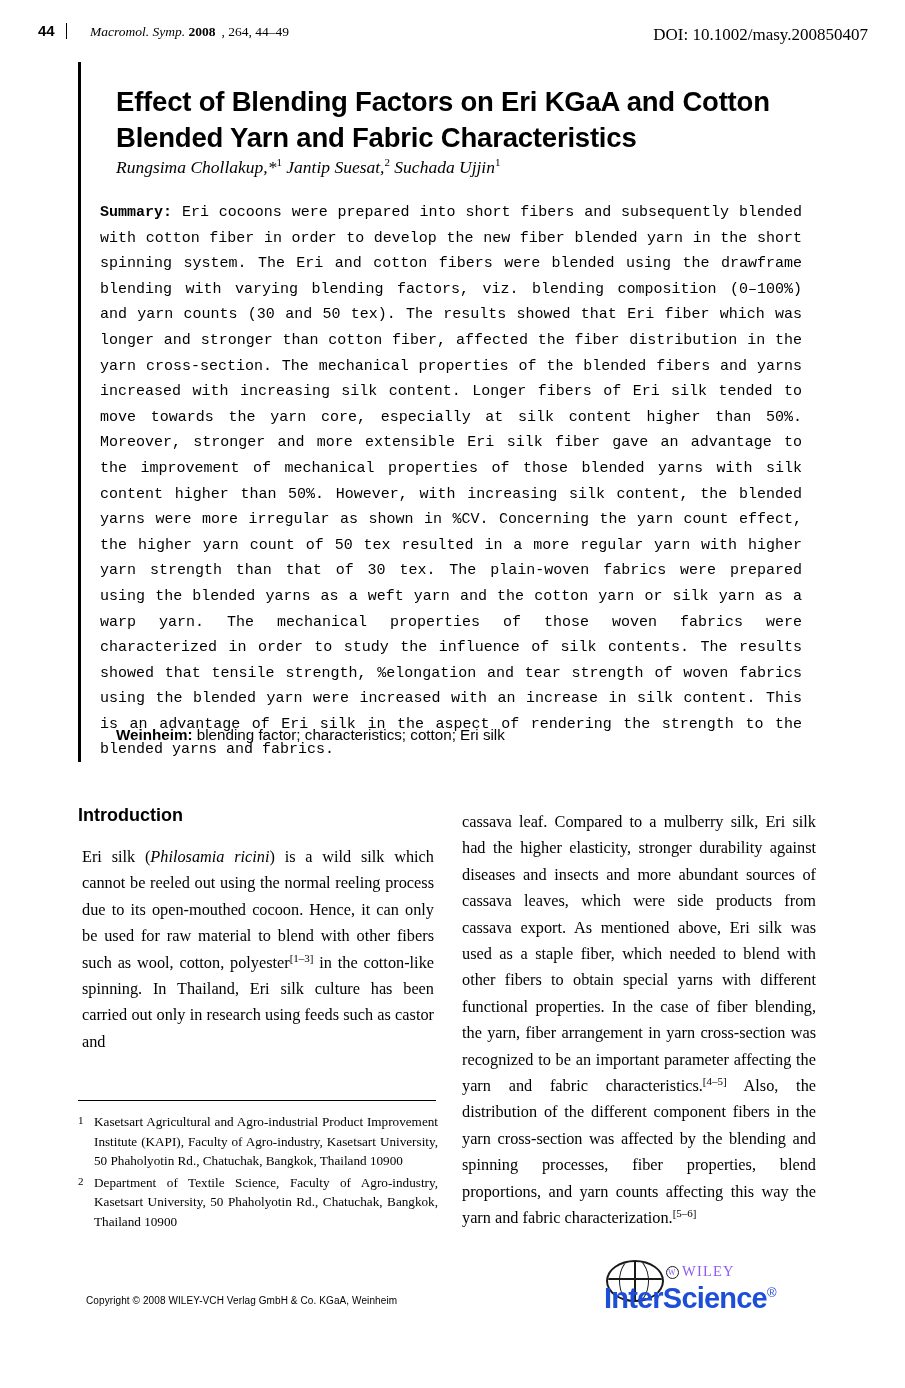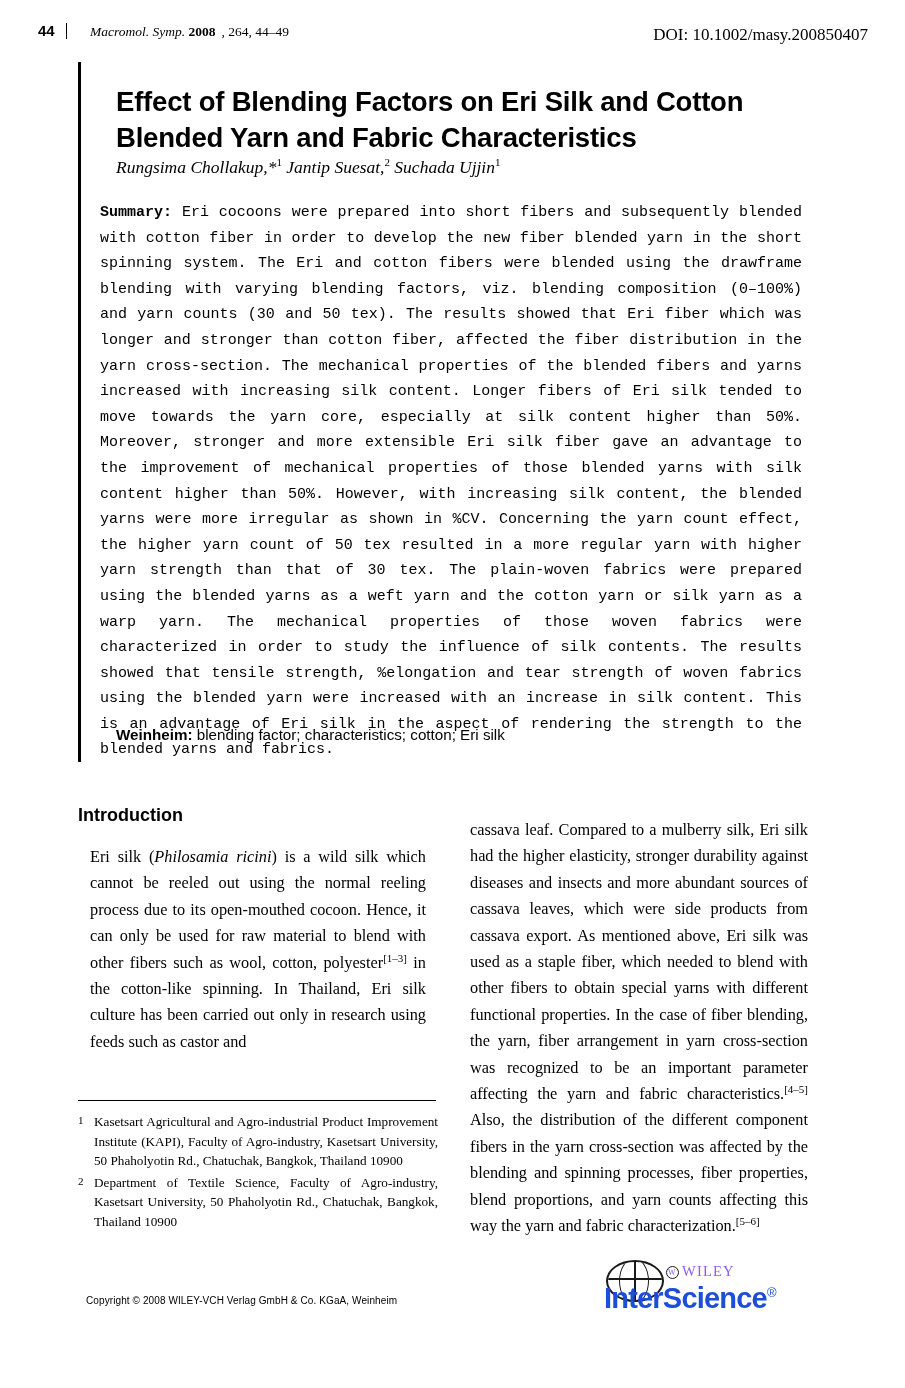--- a/index.html
+++ b/index.html
@@ -149,21 +149,21 @@
     font-family: "Liberation Sans", sans-serif;
     font-weight: bold;
     font-size: 18px;
     margin: 0 0 18px 0;
   }
   .body-text {
     font-family: "Liberation Serif", serif;
     font-size: 16.3px;
     line-height: 26.4px;
     text-align: justify;
-    margin: 12px;
+    margin: 4px;
   }
   .body-text i {
     font-style: italic;
   }
   .body-text sup {
     font-size: 11px;
     vertical-align: super;
     line-height: 0;
   }
 
@@ -303,21 +303,21 @@
 
   <div class="running-head">
     <span class="page-number">44</span>
     <span class="page-rule"></span>
     <span class="journal-ref"><span>Macromol. Symp.</span> <b>2008</b><span class="plain">, 264, 44–49</span></span>
     <span class="doi">DOI: 10.1002/masy.200850407</span>
   </div>
 
   <div class="header-rule"></div>
 
-  <h1 class="title">Effect of Blending Factors on Eri Silk and Cotton Blended Yarn and Fabric Characteristics</h1>
+  <h1 class="title">Effect of Blending Factors on Eri KGaA and Cotton Blended Yarn and Fabric Characteristics</h1>
 
   <div class="authors">Rungsima Chollakup,*<sup>1</sup> Jantip Suesat,<sup>2</sup> Suchada Ujjin<sup>1</sup></div>
 
   <div class="summary"><b>Summary:</b><span> Eri cocoons were prepared into short fibers and subsequently blended with cotton fiber in order to develop the new fiber blended yarn in the short spinning system. The Eri and cotton fibers were blended using the drawframe blending with varying blending factors, viz. blending composition (0–100%) and yarn counts (30 and 50 tex). The results showed that Eri fiber which was longer and stronger than cotton fiber, affected the fiber distribution in the yarn cross-section. The mechanical properties of the blended fibers and yarns increased with increasing silk content. Longer fibers of Eri silk tended to move towards the yarn core, especially at silk content higher than 50%. Moreover, stronger and more extensible Eri silk fiber gave an advantage to the improvement of mechanical properties of those blended yarns with silk content higher than 50%. However, with increasing silk content, the blended yarns were more irregular as shown in %CV. Concerning the yarn count effect, the higher yarn count of 50 tex resulted in a more regular yarn with higher yarn strength than that of 30 tex. The plain-woven fabrics were prepared using the blended yarns as a weft yarn and the cotton yarn or silk yarn as a warp yarn. The mechanical properties of those woven fabrics were characterized in order to study the influence of silk contents. The results showed that tensile strength, %elongation and tear strength of woven fabrics using the blended yarn were increased with an increase in silk content. This is an advantage of Eri silk in the aspect of rendering the strength to the blended yarns and fabrics.</span></div>
 
   <div class="keywords"><b>Weinheim:</b><span> blending factor; characteristics; cotton; Eri silk</span></div>
 
   <div class="col-left">
     <h2 class="section-head">Introduction</h2>
     <p class="body-text">Eri silk (<i>Philosamia ricini</i>) is a wild silk which cannot be reeled out using the normal reeling process due to its open-mouthed cocoon. Hence, it can only be used for raw material to blend with other fibers such as wool, cotton, polyester<sup>[1–3]</sup> in the cotton-like spinning. In Thailand, Eri silk culture has been carried out only in research using feeds such as castor and</p>

